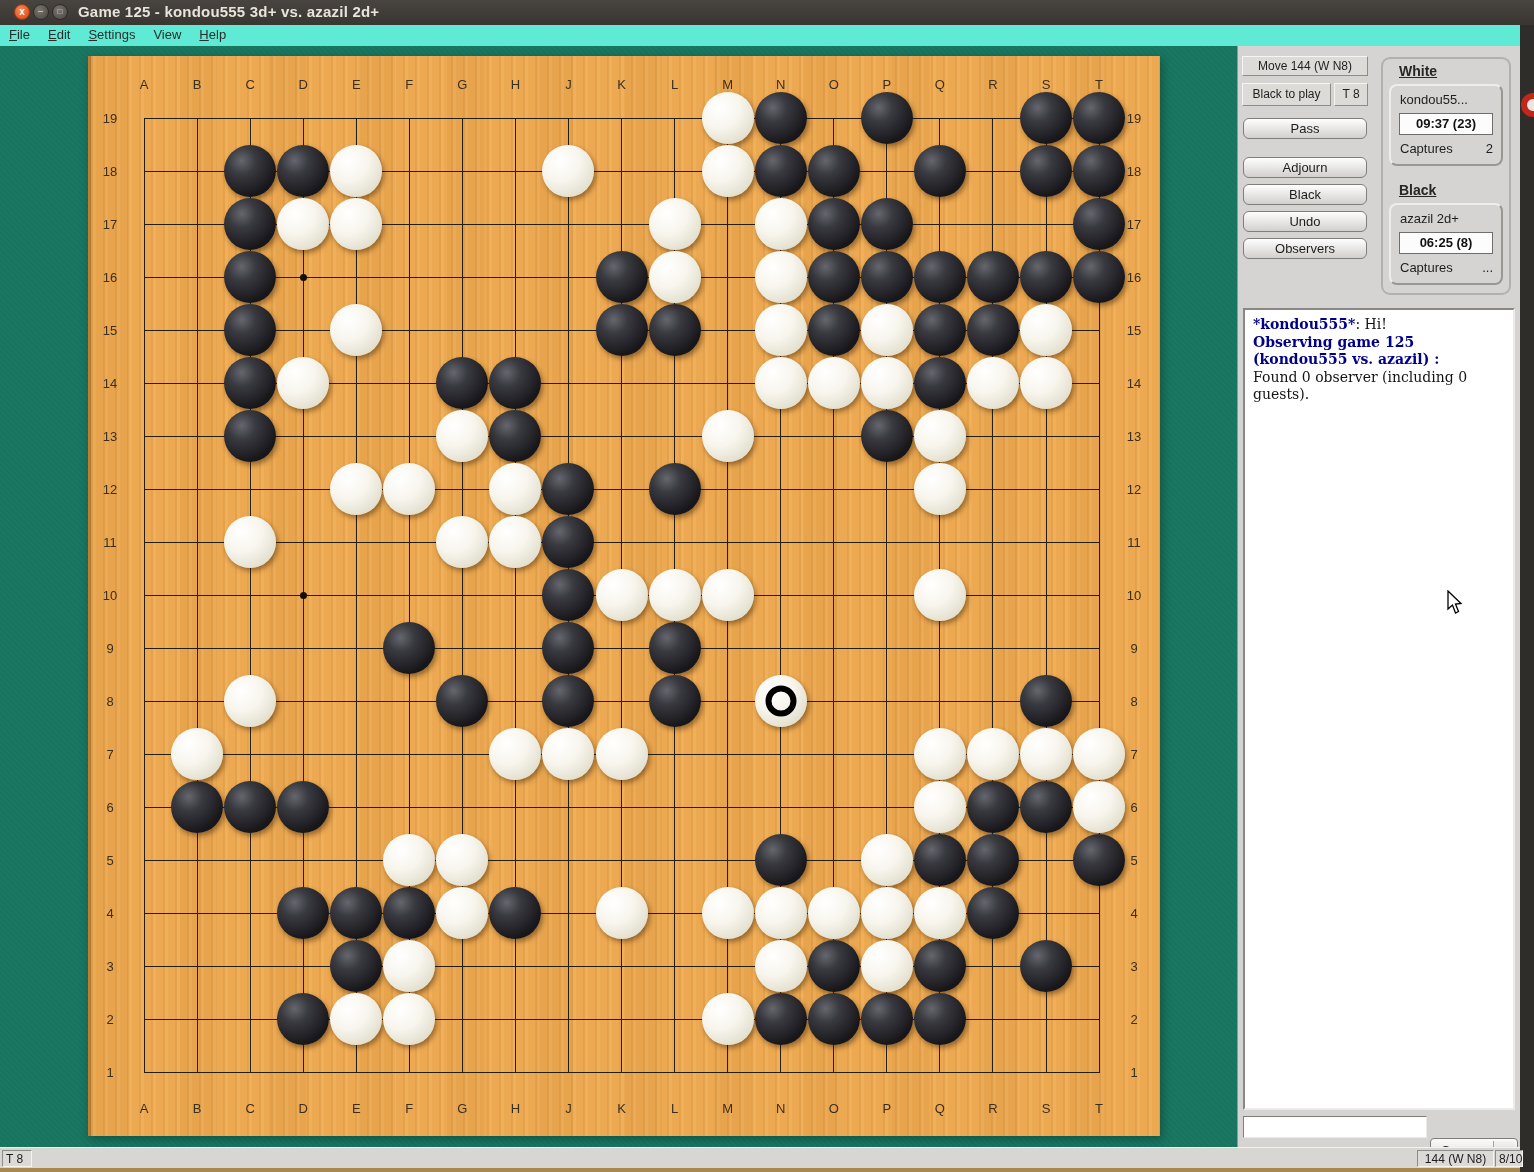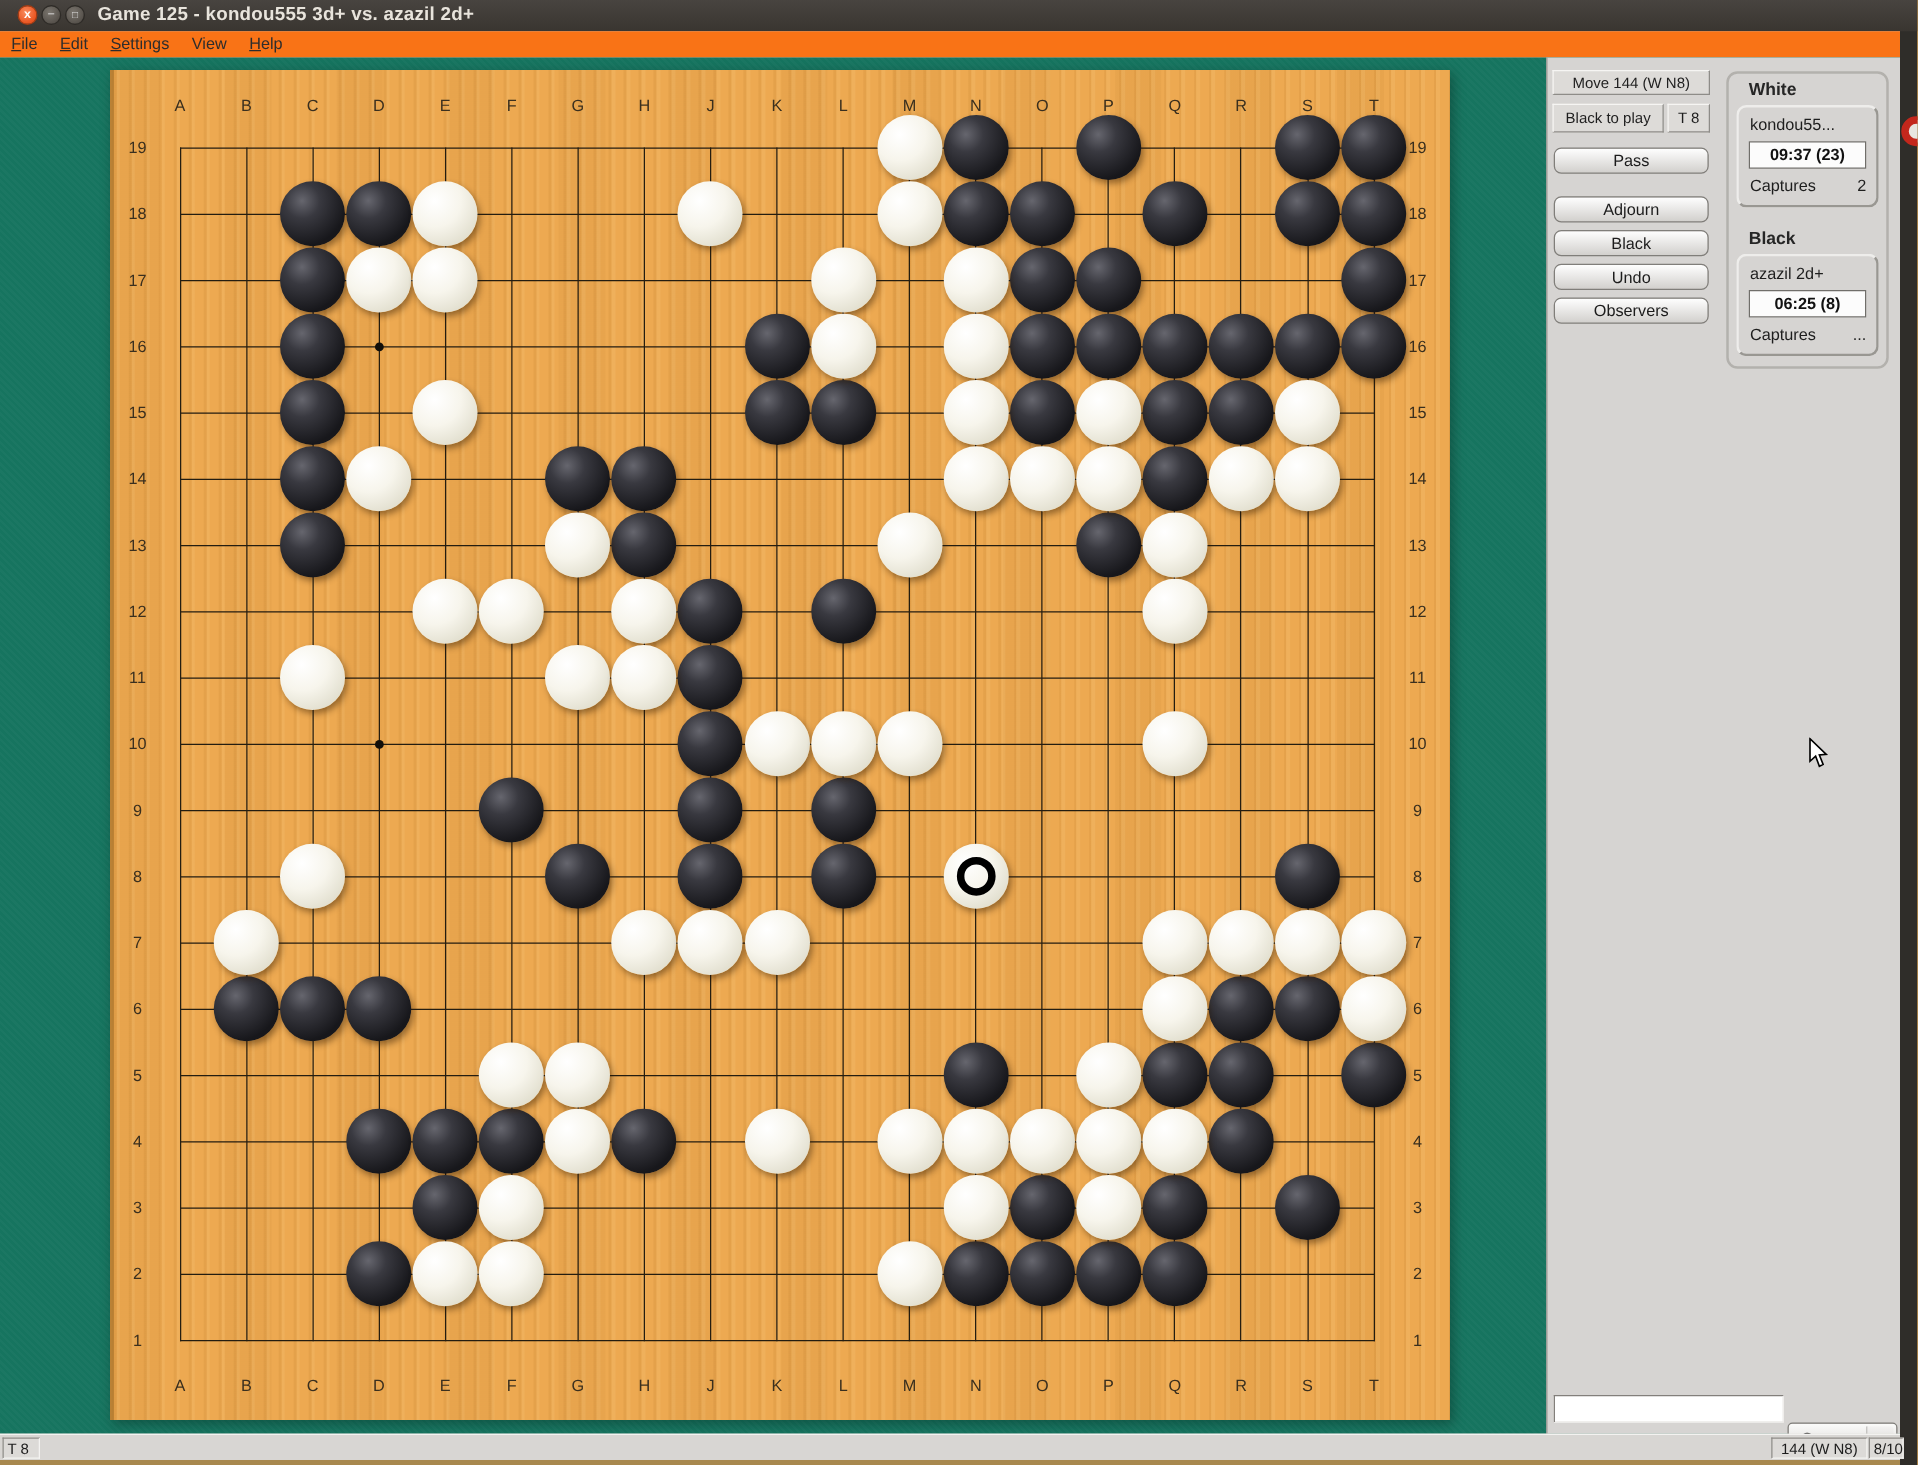--- a/index.html
+++ b/index.html
@@ -19,21 +19,21 @@
               background:linear-gradient(#484440,#393530); color:#e8e4dc; }
   .title-text { position:absolute; left:78px; top:3px; font-size:15px; font-weight:bold; letter-spacing:.2px; }
   .winbtn { position:absolute; top:4px; width:16px; height:16px; border-radius:50%;
             font-size:10px; line-height:14px; text-align:center; }
   .winbtn.close { left:14px; background:radial-gradient(circle at 40% 35%, #f98b5e, #e95420 70%); border:1px solid #a33c14; color:#fff; font-weight:bold; }
   .winbtn.min, .winbtn.max { background:radial-gradient(circle at 40% 35%, #7a756e, #55504a 75%); border:1px solid #2e2b27; color:#ddd; }
   .winbtn.min { left:33px; }
   .winbtn.max { left:52px; font-size:8px; }
 
   .menubar { position:absolute; left:0; top:25px; width:1520px; height:22px;
-             background:#f97316; border-bottom:1px solid #c9c7c3; color:#2d2d2d; }
+             background:#5eead4; border-bottom:1px solid #c9c7c3; color:#2d2d2d; }
   .menu-item { display:inline-block; padding:2px 9px 0 9px; font-size:13px; height:21px; }
   .menu-item u { text-decoration:underline; }
 
   
   .main { position:absolute; left:0; top:46px; width:1520px; height:1101px;
           background:
             repeating-linear-gradient(45deg, rgba(255,255,255,0.025) 0 2px, transparent 2px 4px),
             #16745f; }
 
   
@@ -57,21 +57,21 @@
 
   
   .sidebar { position:absolute; left:1237px; top:0; width:283px; height:1101px;
              background:#d6d4d2; border-left:1px solid #979590; }
   .plaque { position:absolute; background:#dddbd8; border:1px solid; border-color:#f6f5f3 #8e8c88 #8e8c88 #f6f5f3;
             font-size:12px; color:#1f1f1f; text-align:center; }
   .gbtn { position:absolute; left:5px; width:124px; height:21px; border:1px solid #807e7a; border-radius:6px;
           background:linear-gradient(#fefefe,#d2d0cd); font-size:13px; color:#1c1c1c; text-align:center; line-height:19px; }
   .group { position:absolute; left:143px; top:11px; width:130px; height:238px;
            border:2px solid #b3b1ad; border-radius:9px; }
-  .group-h { position:absolute; left:16px; font-size:14px; font-weight:bold; color:#262626; }
+  .group-h { position:absolute; left:16px; font-size:14px; font-weight:bold; color:#262626;text-decoration:underline; }
   .pbox { position:absolute; left:6px; width:114px; height:82px; border:2px solid; border-radius:8px;
           border-color:#eeedeb #999792 #999792 #eeedeb; }
   .pname { position:absolute; left:9px; top:6px; font-size:13px; color:#1e1e1e; }
   .ptime { position:absolute; left:8px; top:27px; width:94px; height:22px; background:#fcfcfc;
            border:1px solid #706e6a; font-size:13px; font-weight:bold; text-align:center; line-height:20px; color:#111; }
   .pcap { position:absolute; left:9px; top:55px; right:8px; font-size:13px; color:#1e1e1e; }
   .pcap .cap-val { float:right; }
 
   .chatbox { position:absolute; left:5px; top:262px; width:272px; height:802px; background:#fff;
              border:2px solid; border-color:#8a8884 #ecebe9 #ecebe9 #8a8884;
@@ -404,20 +404,27 @@
           <div class="pbox" style="top:144px;">
             <div class="pname">azazil 2d+</div>
             <div class="ptime">06:25 (8)</div>
             <div class="pcap">
               <span>Captures</span>
               <span class="cap-val">...</span>
             </div>
           </div>
         </div>
 
+        <div class="chatbox" id="chat-log">
+            <div class="chat-line"><span class="name">*kondou555*</span><span class="plain">: Hi!</span></div>
+            <div class="chat-line"><span class="name">Observing game 125</span></div>
+            <div class="chat-line"><span class="name">(kondou555 vs. azazil) :</span></div>
+            <div class="chat-line"><span class="plain">Found 0 observer (including 0</span></div>
+            <div class="chat-line"><span class="plain">guests).</span></div>
+          </div>
 
         <input class="chat-input" type="text" value="" style="">
         <div class="say-combo">
           <div class="say-label">Say</div>
           <div class="say-arrow-btn">▼</div>
         </div>
       </div>
 
       <svg class="cursor" viewBox="0 0 18 26">
         <path d="M1,1 L1,19 L5.5,15 L8.5,23 L11.5,21.5 L8.5,14 L14,13.5 Z" fill="#fff" stroke="#000" stroke-width="1.3"></path>

